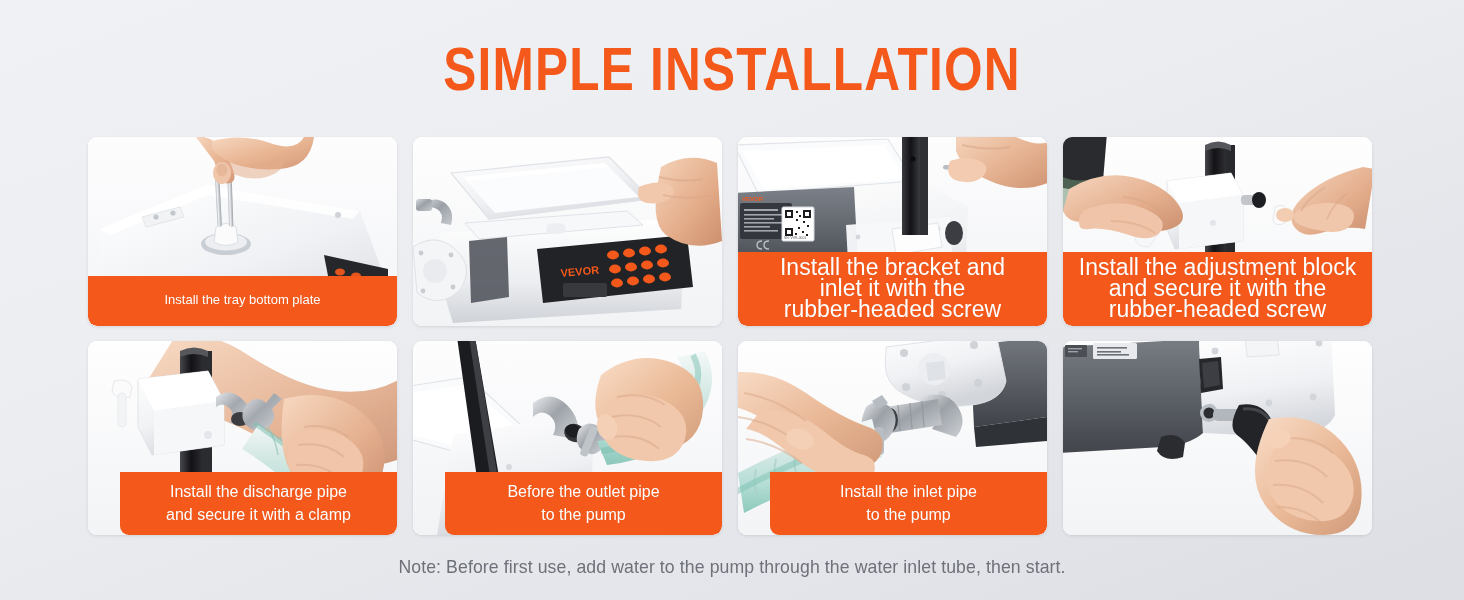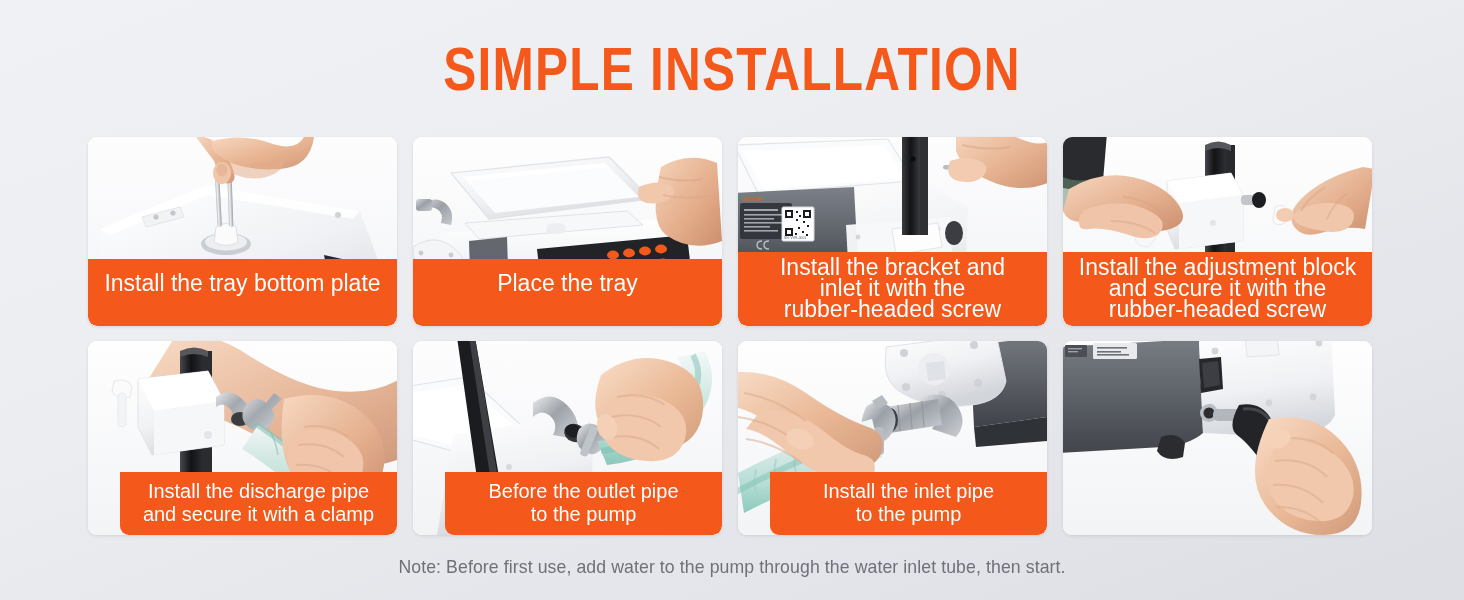--- a/index.html
+++ b/index.html
@@ -38,22 +38,22 @@
 
   
   .cap {
     position:absolute; left:0; right:0; bottom:0;
     background:#f4591b; color:#fff;
     font-size:18.5px; line-height:22px; font-weight:400;
     text-align:center; padding:7px 6px 8px;
     border-radius:0 0 9px 9px;
     text-shadow:0 0 1px rgba(0,0,0,.10);
   }
-  .cap.l1 { font-size:23px; padding:13px 6px 32px; }
-  .cap.l2 { font-size:20px; padding:8px 6px 9px; line-height:23px;margin-left:32px; }
+  .cap.l1 { font-size:13px; padding:13px 6px 15px; }
+  .cap.l2 { font-size:16px; padding:8px 6px 9px; line-height:23px;margin-left:32px; }
   .cap.l3 { font-size:23px; padding:5px 6px 6px; line-height:21px; }
 
   
   .note {
     position:absolute; left:0; top:556px; width:1464px; text-align:center;
     font-size:19px; color:#6e717a; letter-spacing:.1px;
     transform:scaleX(0.93); transform-origin:center top;
     white-space:nowrap;
   }
 </style>
@@ -200,21 +200,20 @@
                 <ellipse cx="252" cy="140" rx="6" ry="4.4"></ellipse>
             </g>
             <rect x="150" y="146" width="44" height="14" rx="2" fill="#37393d"></rect>
 
             <path d="M248 30 q28 -16 56 -4 l5 78 q-30 12 -56 -6 q-18 -14 -5 -68 Z" fill="url(#p2skin)"></path>
             <path d="M226 50 q18 -8 30 -2 q8 5 2 12 q-8 8 -24 6 q-12 -2 -8 -16 Z" fill="#f1c8ac"></path>
             <path d="M246 40 q24 6 44 2" stroke="#d9a687" stroke-width="2" fill="none" opacity=".6"></path>
             <path d="M250 58 q26 6 48 0" stroke="#d9a687" stroke-width="2" fill="none" opacity=".5"></path>
           </svg>
         </div>
-        <div class="cap l1">Place the tray</div>
       </div>
 
       <div class="panel">
         <div class="photo">
           <svg width="309" height="189" viewBox="0 0 309 189">
             <defs>
               <linearGradient id="p3bg" x1="0" y1="0" x2="0" y2="1">
                   <stop offset="0" stop-color="#fdfdfe"></stop>
                   <stop offset="1" stop-color="#f1f2f4"></stop>
                 </linearGradient>

